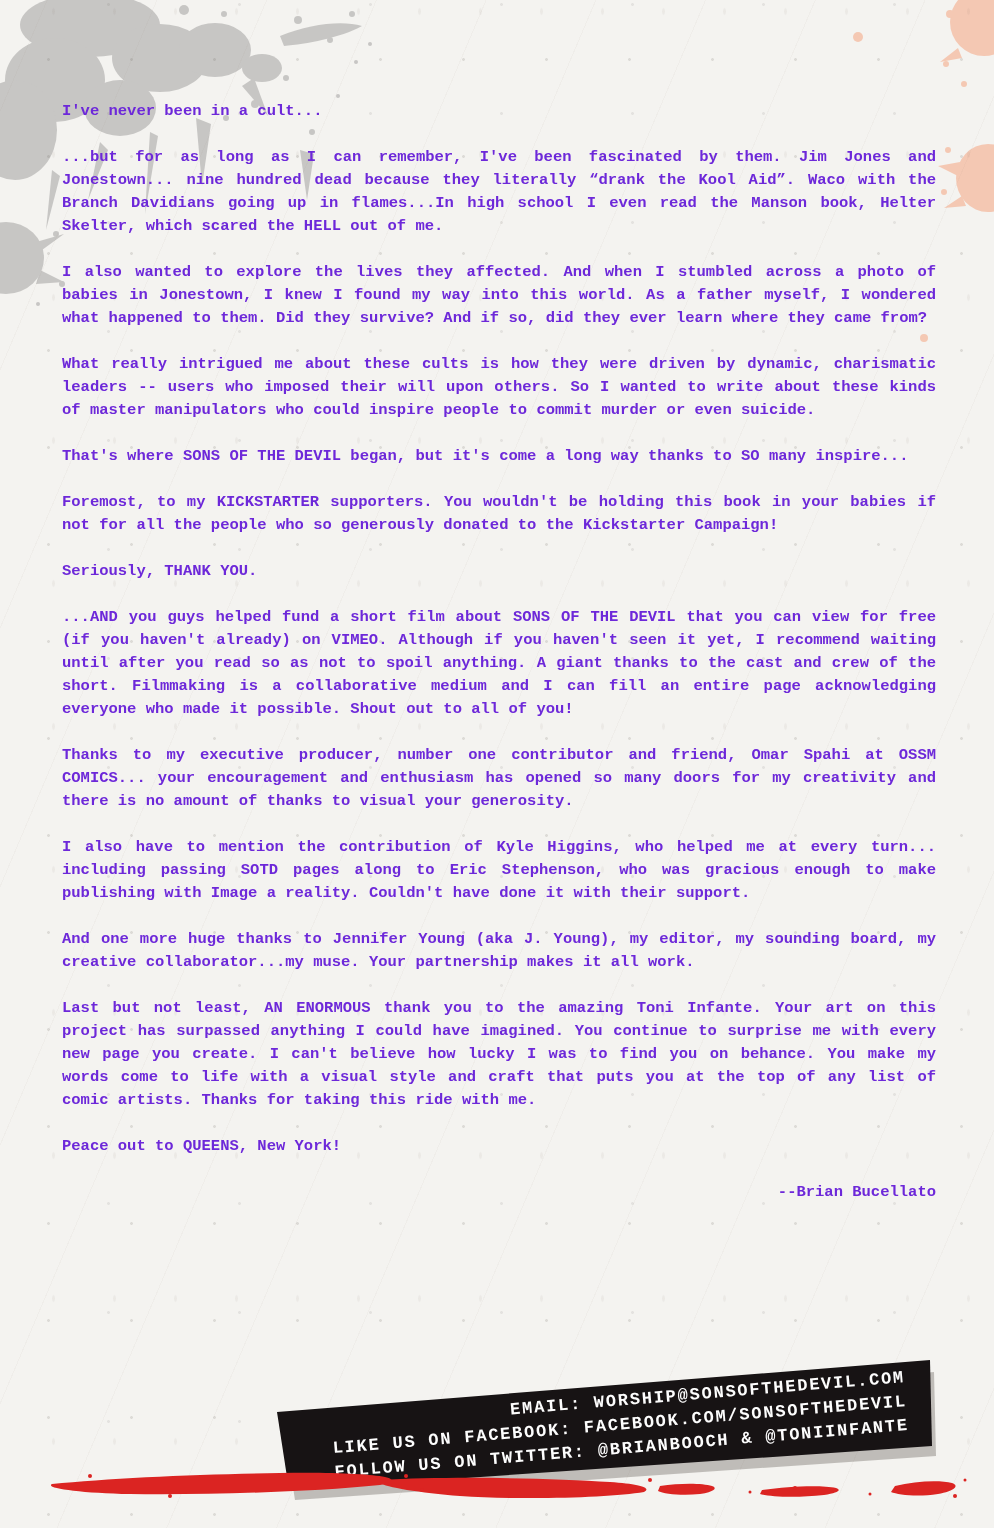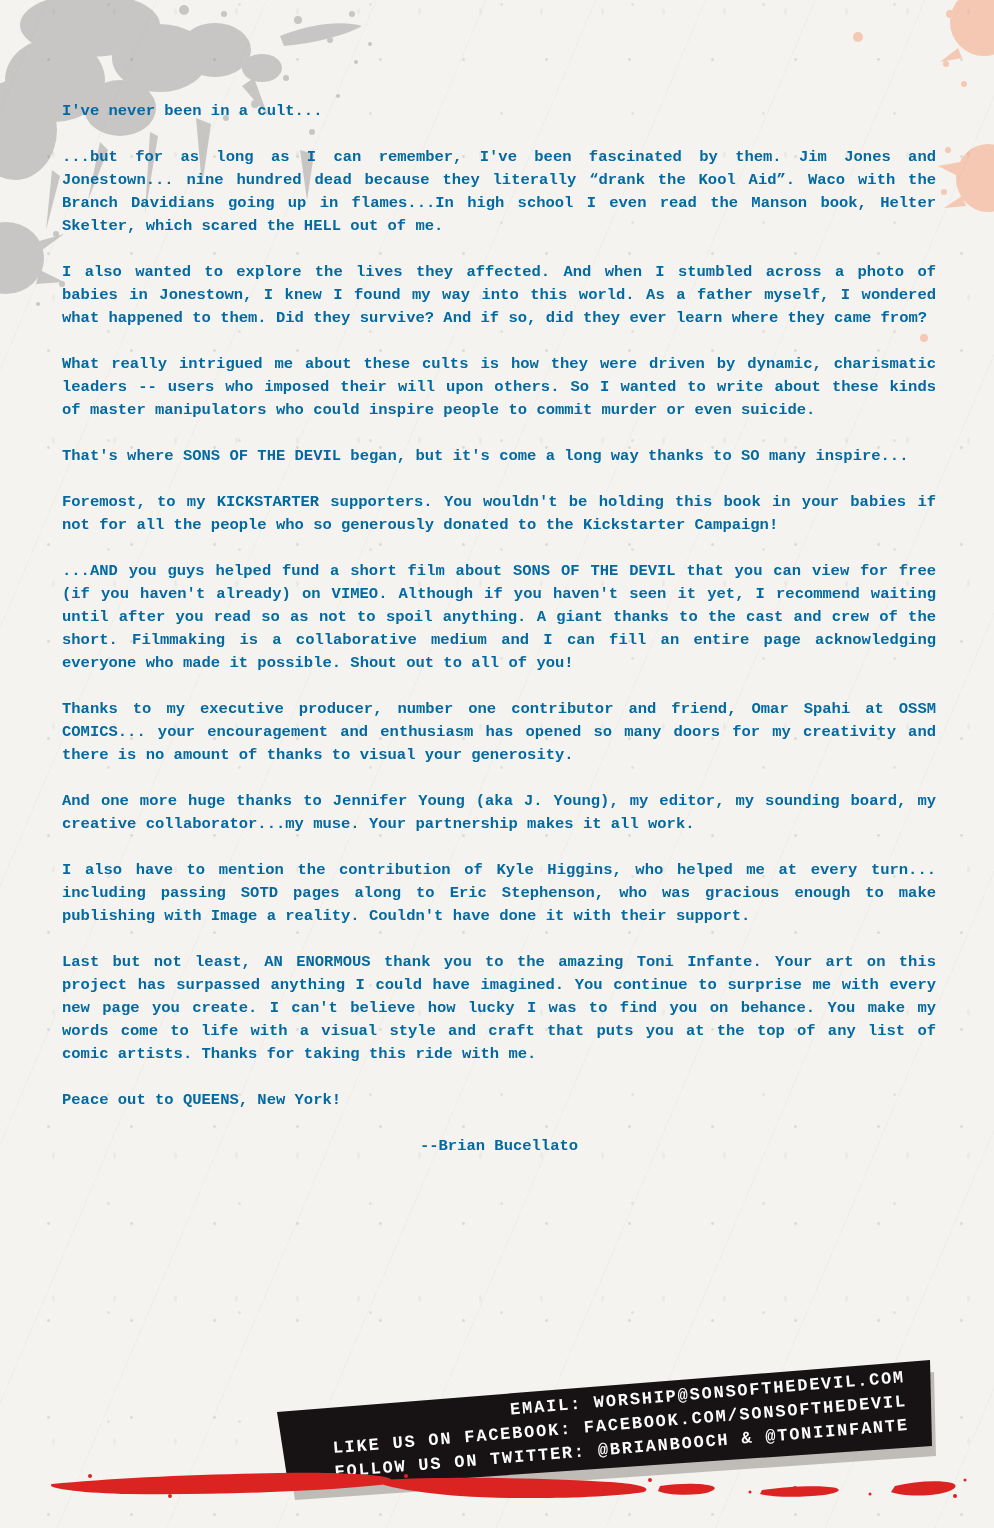--- a/index.html
+++ b/index.html
@@ -25,26 +25,26 @@
     background-position: 7px 11px, 43px 59px, 23px 83px, 0 0;
   }
 
   .decor { position: absolute; pointer-events: none; }
   .splat-gray   { left: 0; top: 0; z-index: 1; }
   .splat-salmon { left: 828px; top: 0; z-index: 1; }
 
   .letter {
     position: absolute; left: 62px; top: 100px; width: 874px;
     z-index: 3;
-    color: #0369a1;
+    color: #6d28d9;
     font-size: 15.5px; line-height: 23px; font-weight: 700;
     text-align: justify;
   }
   .letter p { margin: 0 0 23px 0; }
-  .letter p.signature { text-align: center; margin-bottom: 0; }
+  .letter p.signature { text-align: right; margin-bottom: 0; }
 
   .banner-svg { position: absolute; left: 0; top: 0; z-index: 5; }
   .banner-text {
     position: absolute; left: 296px; top: 1391px; width: 612px;
     z-index: 6;
     transform: rotate(-4.7deg); transform-origin: 50% 50%;
     text-align: right;
     color: #fdfdfd;
     font-size: 17px; line-height: 24px; font-weight: 700;
     letter-spacing: 1.8px; white-space: nowrap;
@@ -110,24 +110,25 @@
     </g>
   </svg>
 
   <main class="letter">
     <p>I've never been in a cult...</p>
     <p>...but for as long as I can remember, I've been fascinated by them. Jim Jones and Jonestown... nine hundred dead because they literally “drank the Kool Aid”. Waco with the Branch Davidians going up in flames...In high school I even read the Manson book, Helter Skelter, which scared the HELL out of me.</p>
     <p>I also wanted to explore the lives they affected. And when I stumbled across a photo of babies in Jonestown, I knew I found my way into this world. As a father myself, I wondered what happened to them. Did they survive? And if so, did they ever learn where they came from?</p>
     <p>What really intrigued me about these cults is how they were driven by dynamic, charismatic leaders -- users who imposed their will upon others. So I wanted to write about these kinds of master manipulators who could inspire people to commit murder or even suicide.</p>
     <p>That's where SONS OF THE DEVIL began, but it's come a long way thanks to SO many inspire...</p>
     <p>Foremost, to my KICKSTARTER supporters.  You wouldn't be holding this book in your babies if not for all the people who so generously donated to the Kickstarter Campaign!</p>
+    <p>Seriously, THANK YOU.</p>
     <p>...AND you guys helped fund a short film about SONS OF THE DEVIL that you can view for free (if you haven't already) on VIMEO. Although if you haven't seen it yet, I recommend waiting until after you read so as not to spoil anything.  A giant thanks to the cast and crew of the short. Filmmaking is a collaborative medium and I can fill an entire page acknowledging everyone who made it possible. Shout out to all of you!</p>
     <p>Thanks to my executive producer, number one contributor and friend, Omar Spahi at OSSM COMICS... your encouragement and enthusiasm has opened so many doors for my creativity and there is no amount of thanks to visual your generosity.</p>
+    <p>I also have to mention the contribution of Kyle Higgins, who helped me at every turn... including passing SOTD pages along to Eric Stephenson, who was gracious enough to make publishing with Image a reality. Couldn't have done it with their support.</p>
     <p>And one more huge thanks to Jennifer Young (aka J. Young), my editor, my sounding board, my creative collaborator...my muse. Your partnership makes it all work.</p>
-    <p>I also have to mention the contribution of Kyle Higgins, who helped me at every turn... including passing SOTD pages along to Eric Stephenson, who was gracious enough to make publishing with Image a reality. Couldn't have done it with their support.</p>
     <p>Last but not least, AN ENORMOUS thank you to the amazing Toni Infante. Your art on this project has surpassed anything I could have imagined. You continue to surprise me with every new page you create. I can't believe how lucky I was to find you on behance. You make my words come to life with a visual style and craft that puts you at the top of any list of comic artists. Thanks for taking this ride with me.</p>
     <p>Peace out to QUEENS, New York!</p>
     <p class="signature">--Brian Bucellato</p>
   </main>
 
   <svg class="banner-svg" width="994" height="1528" viewBox="0 0 994 1528">
     <polygon points="283,1424 934,1372 936,1456 295,1500" fill="rgba(70,62,56,0.30)"></polygon>
     <polygon points="277,1412 930,1360 932,1446 289,1490" fill="#171314"></polygon>
   </svg>
 

